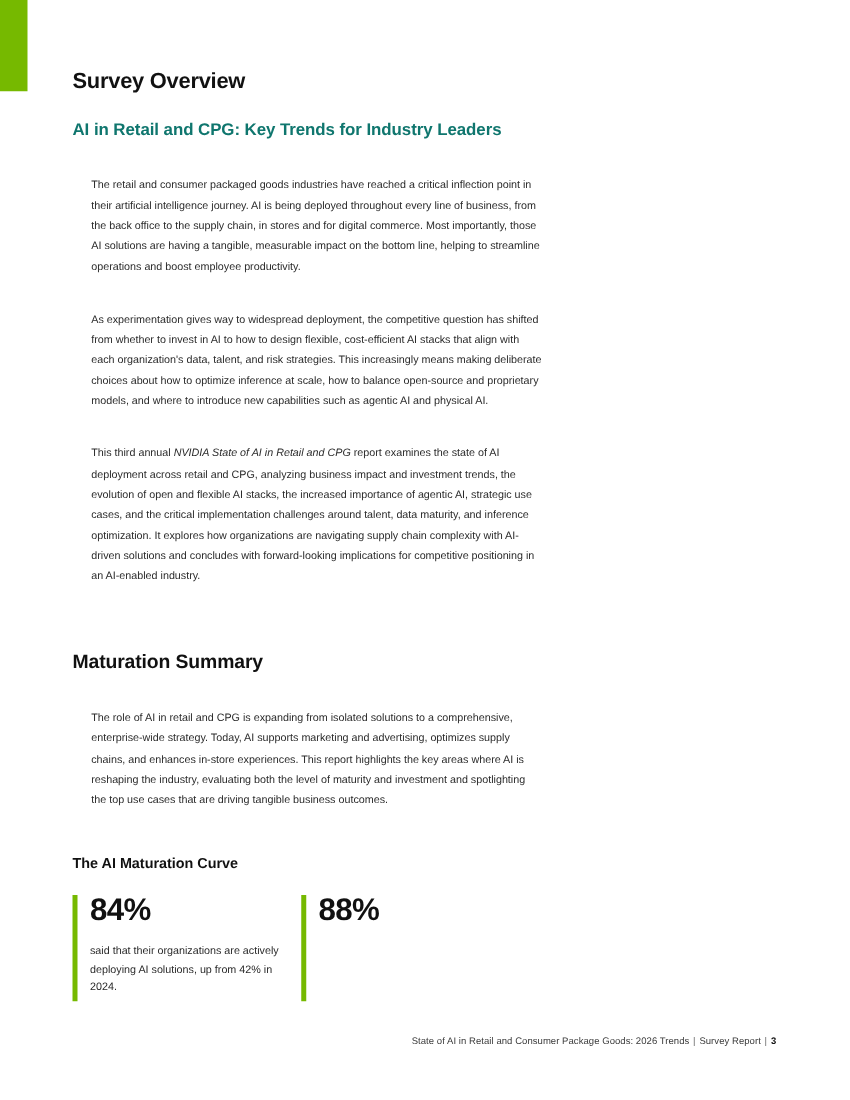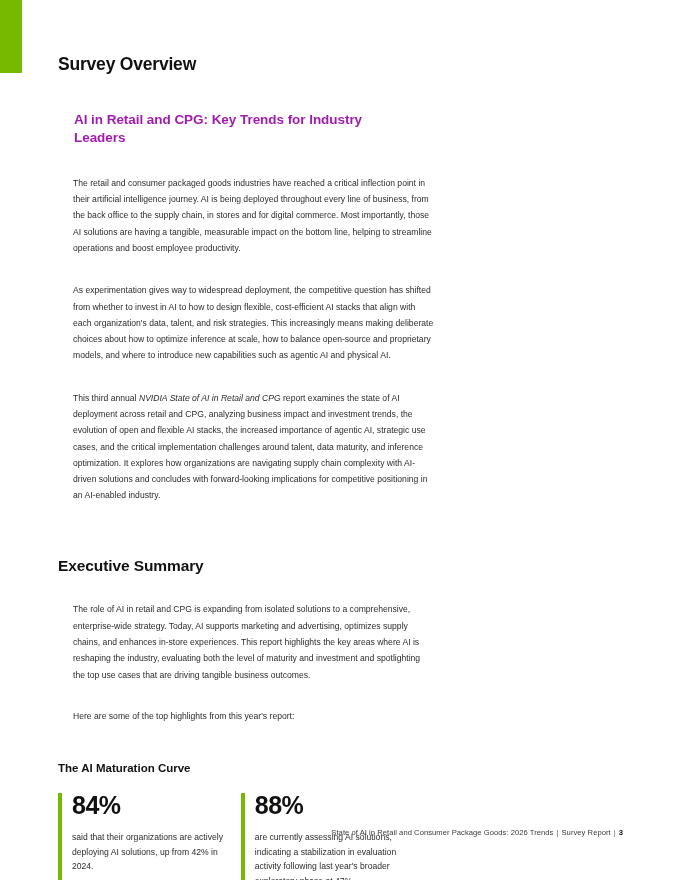--- a/index.html
+++ b/index.html
@@ -41,22 +41,22 @@
     letter-spacing: -0.2px;
     color: #111111;
     margin: 0;
     padding-top: 54px;
     line-height: 1.2;
   }
 
   .subtitle {
     font-size: 13.5px;
     font-weight: bold;
-    color: #a21caf;
-    margin: 16px;
+    color: #0f766e;
+    margin: 0;
     padding-top: 20px;
     line-height: 1.36;
     letter-spacing: -0.05px;
   }
 
   .section-title {
     font-size: 15.5px;
     font-weight: bold;
     color: #111111;
     margin: 0;
@@ -126,27 +126,27 @@
     color: #2b2b2b;
     margin: 0;
     padding-top: 9px;
     padding-bottom: 4px;
   }
 
   
   .footer {
     position: absolute;
     left: 0;
-    right: 0;
+    right: 17px;
     bottom: 0;
     height: 52px;
     display: flex;
     align-items: flex-start;
     justify-content: flex-end;
-    padding-right: 57px;
+    padding-right: 42px;
     box-sizing: border-box;
   }
   .footer-text {
     font-size: 7.6px;
     color: #3a3a3a;
     letter-spacing: 0.05px;
     white-space: nowrap;
   }
   .footer-sep { padding: 0 3px; color: #6a6a6a; }
   .footer-page {
@@ -164,40 +164,38 @@
   <h1 class="page-title">Survey Overview</h1>
 
   <h2 class="subtitle">AI in Retail and CPG: Key Trends for Industry Leaders</h2>
 
   <p class="body-copy">The retail and consumer packaged goods industries have reached a critical inflection point in their artificial intelligence journey. AI is being deployed throughout every line of business, from the back office to the supply chain, in stores and for digital commerce. Most importantly, those AI solutions are having a tangible, measurable impact on the bottom line, helping to streamline operations and boost employee productivity.</p>
 
   <p class="body-copy">As experimentation gives way to widespread deployment, the competitive question has shifted from whether to invest in AI to how to design flexible, cost-efficient AI stacks that align with each organization's data, talent, and risk strategies. This increasingly means making deliberate choices about how to optimize inference at scale, how to balance open-source and proprietary models, and where to introduce new capabilities such as agentic AI and physical AI.</p>
 
   <p class="body-copy"><span>This third annual </span><em>NVIDIA State of AI in Retail and CPG</em><span> report examines the state of AI deployment across retail and CPG, analyzing business impact and investment trends, the evolution of open and flexible AI stacks, the increased importance of agentic AI, strategic use cases, and the critical implementation challenges around talent, data maturity, and inference optimization. It explores how organizations are navigating supply chain complexity with AI-driven solutions and concludes with forward-looking implications for competitive positioning in an AI-enabled industry.</span></p>
 
-  <h2 class="section-title">Executive Summary</h2>
+  <h2 class="section-title">Maturation Summary</h2>
 
   <p class="body-copy">The role of AI in retail and CPG is expanding from isolated solutions to a comprehensive, enterprise-wide strategy. Today, AI supports marketing and advertising, optimizes supply chains, and enhances in-store experiences. This report highlights the key areas where AI is reshaping the industry, evaluating both the level of maturity and investment and spotlighting the top use cases that are driving tangible business outcomes.</p>
 
-  <p class="body-copy tight">Here are some of the top highlights from this year's report:</p>
 
   <h3 class="sub-section-title">The AI Maturation Curve</h3>
 
   <div class="stats-row">
 
     <div class="stat-block">
       <div class="stat-rule"></div>
       <div class="stat-value">84%</div>
       <div class="stat-desc">said that their organizations are actively deploying AI solutions, up from 42% in 2024.</div>
     </div>
 
     <div class="stat-block">
       <div class="stat-rule"></div>
       <div class="stat-value">88%</div>
-      <div class="stat-desc">are currently assessing AI solutions, indicating a stabilization in evaluation activity following last year's broader exploratory phase at 47%.</div>
     </div>
 
   </div>
 </div>
 
 <div class="footer">
   <div class="footer-text"><span>State of AI in Retail and Consumer Package Goods: 2026 Trends</span><span class="footer-sep">|</span><span>Survey Report</span><span class="footer-sep">|</span><span class="footer-page">3</span></div>
 </div>
 
 </body></html>

